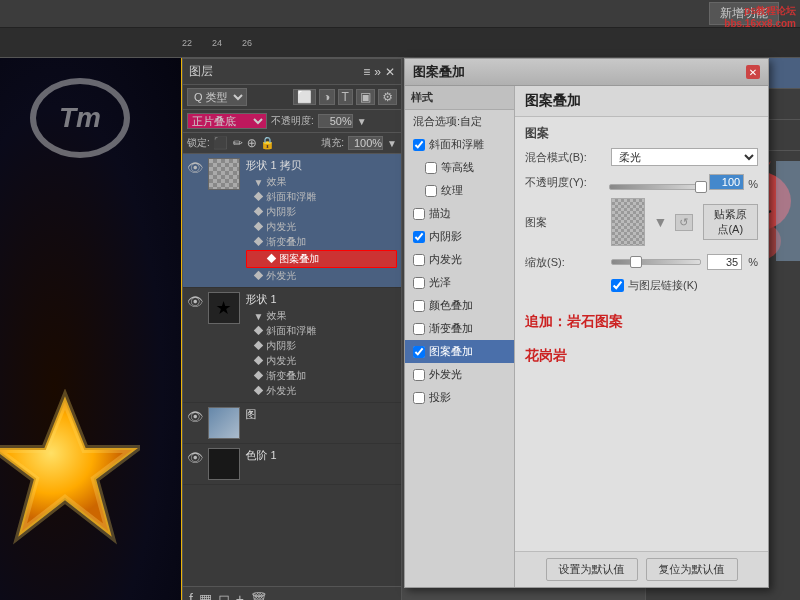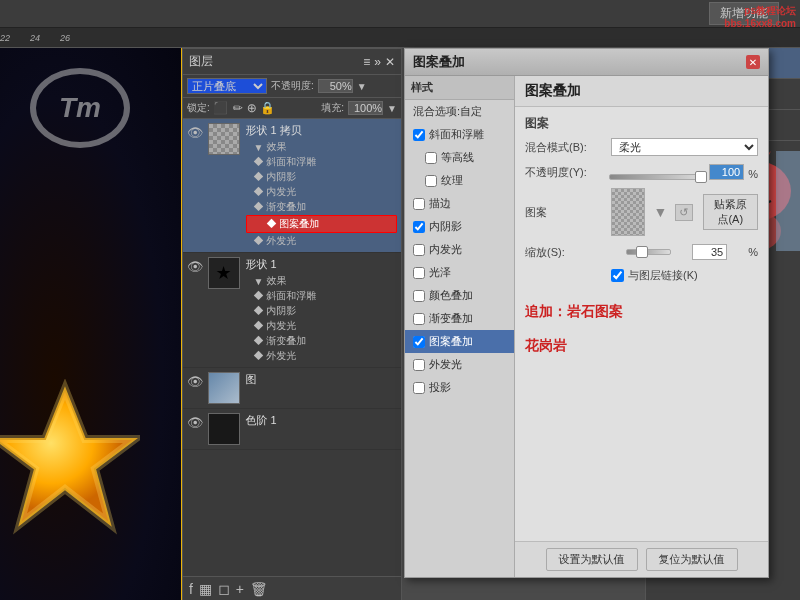--- a/index.html
+++ b/index.html
@@ -37,26 +37,26 @@
       color: #cc3333;
       font-size: 10px;
       font-weight: bold;
       text-align: right;
       padding-right: 4px;
       line-height: 1.3;
     }
 
     
     #ruler-top {
-      height: 20px;
+      height: 30px;
       background: #2d2d2d;
       border-bottom: 1px solid #555;
       display: flex;
       align-items: center;
-      font-style: italic;
+      padding-left: 182px;
     }
     .ruler-mark {
       color: #aaa;
       font-size: 9px;
       margin-right: 20px;
     }
 
     
     #main {
       display: flex;
@@ -183,21 +183,21 @@
 
     
     #blend-bar {
       display: flex;
       align-items: center;
       padding: 3px 4px;
       gap: 4px;
       border-bottom: 1px solid #555;
     }
     .blend-select {
-      background: #1d4ed8;
+      background: #be185d;
       color: #ccc;
       border: 1px solid #666;
       font-size: 11px;
       width: 80px;
       cursor: pointer;
     }
     .opacity-label {
       color: #bbb;
       font-size: 10px;
     }
@@ -575,21 +575,21 @@
       padding: 2px 6px;
       cursor: pointer;
       margin-left: 4px;
     }
 
     
     .scale-row {
       display: flex;
       align-items: center;
       margin-bottom: 8px;
-      gap: 21px;
+      gap: 6px;
     }
     .scale-label {
       color: #444;
       font-size: 11px;
       width: 80px;
       flex-shrink: 0;
     }
     .scale-slider {
       flex: 1;
       height: 6px;
@@ -748,20 +748,32 @@
 
       <div id="layers-header">
         <span>图层</span>
         <div class="header-icons">
           <span class="header-icon">≡</span>
           <span class="header-icon">»</span>
           <span class="header-icon">✕</span>
         </div>
       </div>
 
+      <div id="layer-search">
+        <select class="search-type-select">
+          <option>Q 类型</option>
+        </select>
+        <div class="search-icons">
+          <button class="search-icon-btn">⬜</button>
+          <button class="search-icon-btn">◑</button>
+          <button class="search-icon-btn">T</button>
+          <button class="search-icon-btn">▣</button>
+          <button class="search-icon-btn">⚙</button>
+        </div>
+      </div>
 
       <div id="blend-bar">
         <select class="blend-select">
           <option>正片叠底</option>
         </select>
         <span class="opacity-label">不透明度:</span>
         <input class="opacity-input" type="text" value="50%" style="">
         <span class="opacity-arrow">▼</span>
       </div>
 

